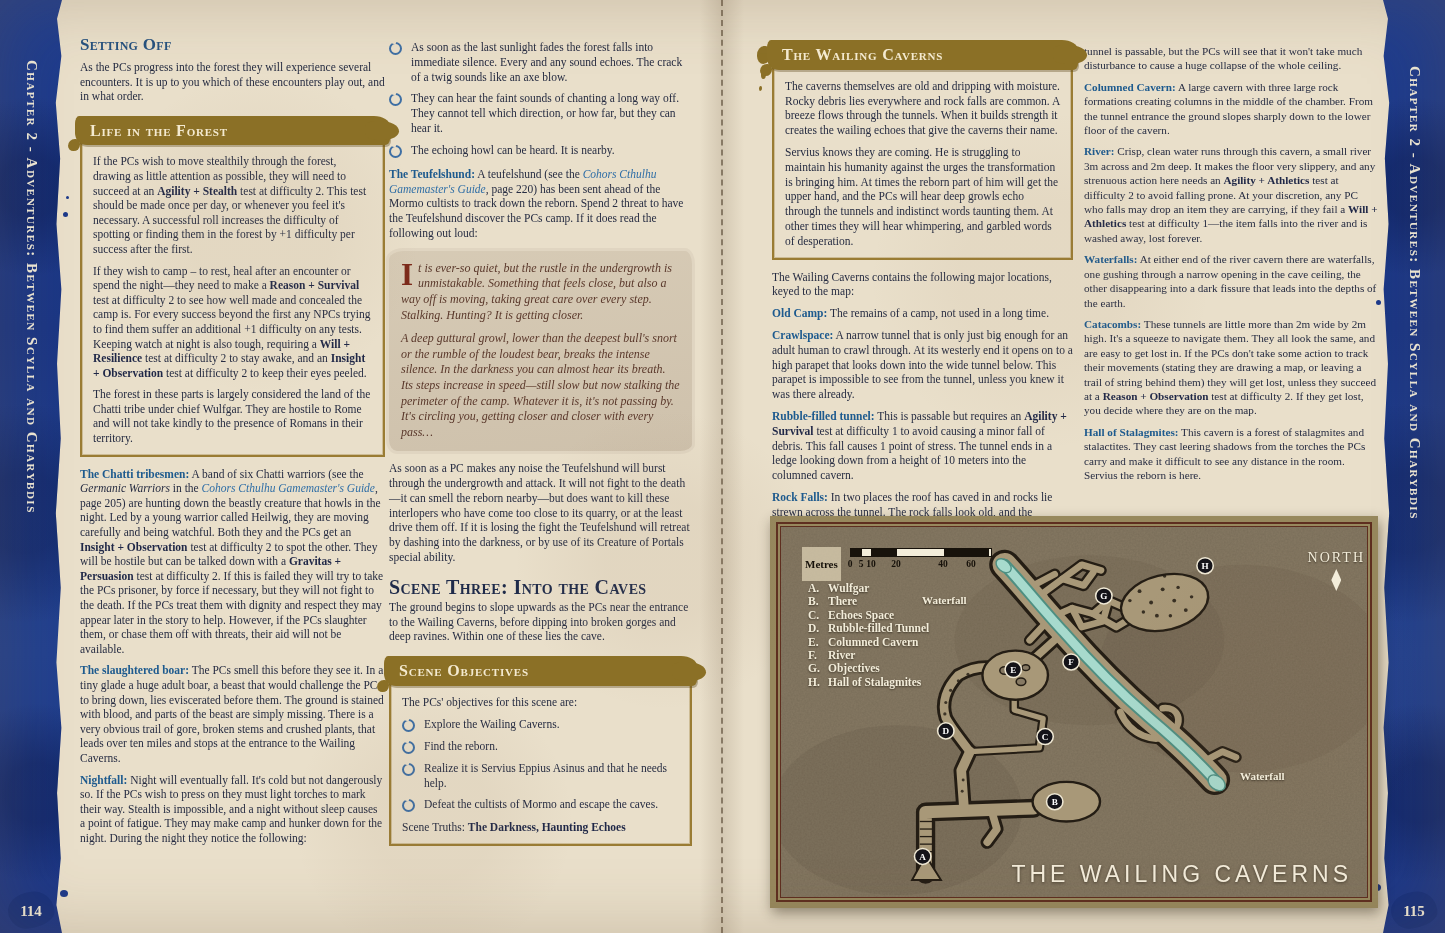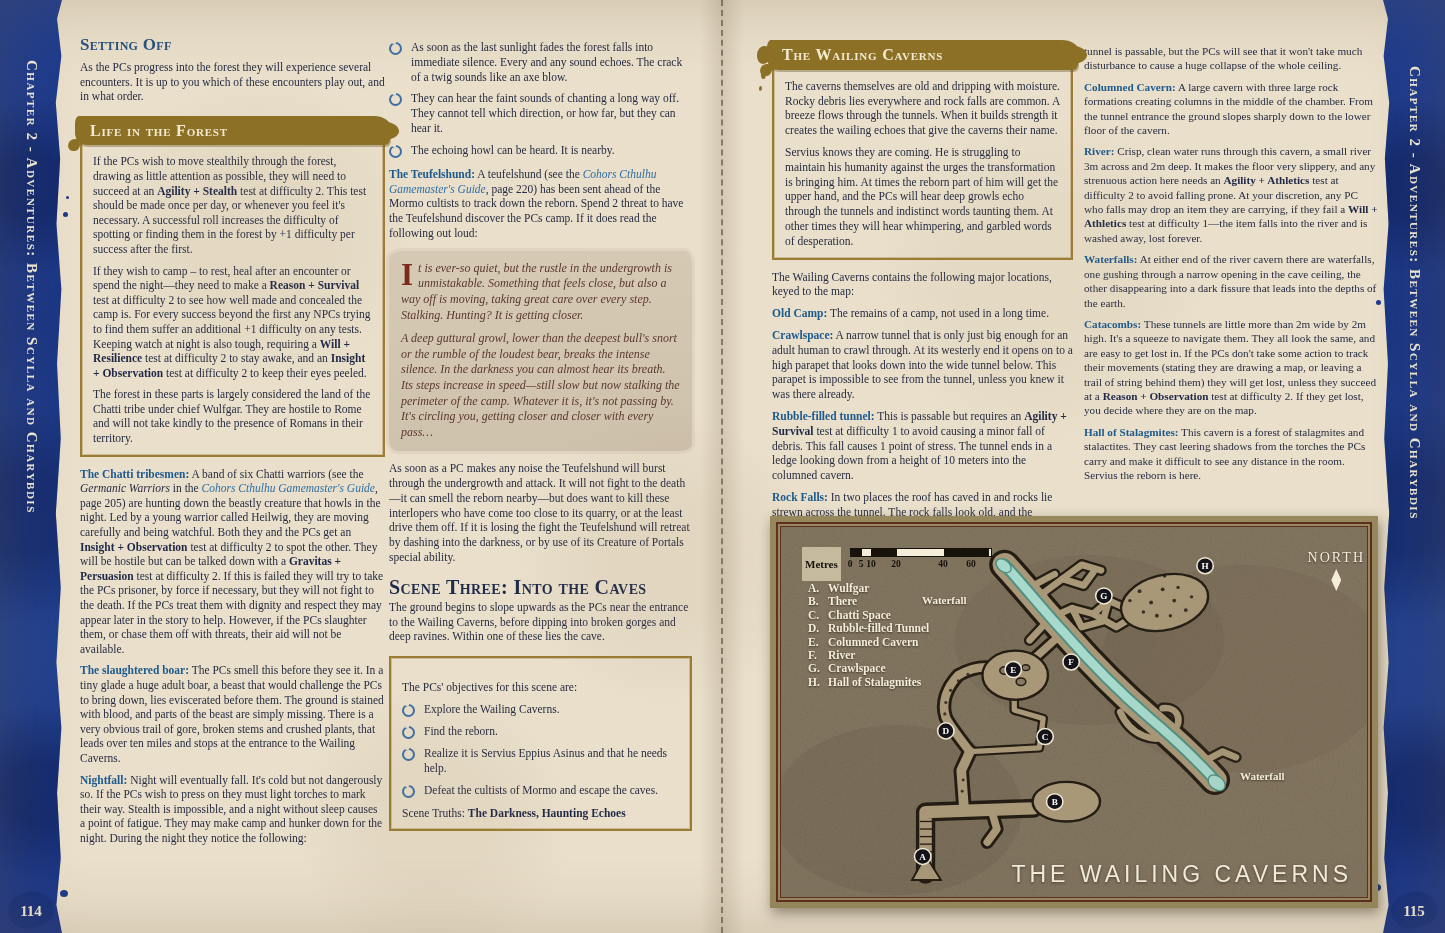--- a/index.html
+++ b/index.html
@@ -184,20 +184,21 @@
     </div>
 
     <p style="margin-top:10px;">
       <span>As soon as a PC makes any noise the Teufelshund will burst through the undergrowth and attack. It will not fight to the death—it can smell the reborn nearby—but does want to kill these interlopers who have come too close to its quarry, or at the least drive them off. If it is losing the fight the Teufelshund will retreat by dashing into the darkness, or by use of its Creature of Portals special ability.</span></p>
 
     <h2 class="scene-head">Scene Three: Into the Caves</h2>
     <p style="margin-top:2px;">
       <span>The ground begins to slope upwards as the PCs near the entrance to the Wailing Caverns, before dipping into broken gorges and deep ravines. Within one of these lies the cave.</span></p>
 
     <div class="section">
+      <div class="banner">Scene Objectives</div>
       <div class="boxed">
         <p><span>The PCs' objectives for this scene are:</span></p>
         <div class="bullet">
           <span class="ring"></span>
           <span>Explore the Wailing Caverns.</span>
           </div>
         <div class="bullet">
           <span class="ring"></span>
           <span>Find the reborn.</span>
           </div>
@@ -416,37 +417,37 @@
         <div class="leg-row">
             <span class="leg-key">A.</span>
             <span>Wulfgar</span>
           </div>
         <div class="leg-row">
             <span class="leg-key">B.</span>
             <span>There</span>
           </div>
         <div class="leg-row">
             <span class="leg-key">C.</span>
-            <span>Chatti Space</span>
+            <span>Echoes Space</span>
           </div>
         <div class="leg-row">
             <span class="leg-key">D.</span>
             <span>Rubble-filled Tunnel</span>
           </div>
         <div class="leg-row">
             <span class="leg-key">E.</span>
             <span>Columned Cavern</span>
           </div>
         <div class="leg-row">
             <span class="leg-key">F.</span>
             <span>River</span>
           </div>
         <div class="leg-row">
             <span class="leg-key">G.</span>
-            <span>Crawlspace</span>
+            <span>Objectives</span>
           </div>
         <div class="leg-row">
             <span class="leg-key">H.</span>
             <span>Hall of Stalagmites</span>
           </div>
       </div>
 
       <div class="map-overlay" id="north">
         <div>NORTH</div>
         <div class="diamond"></div>

